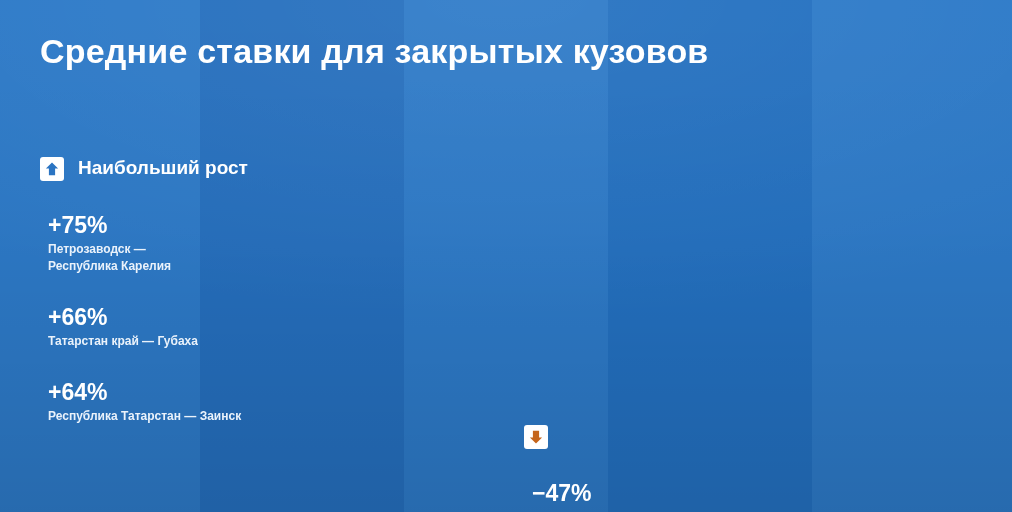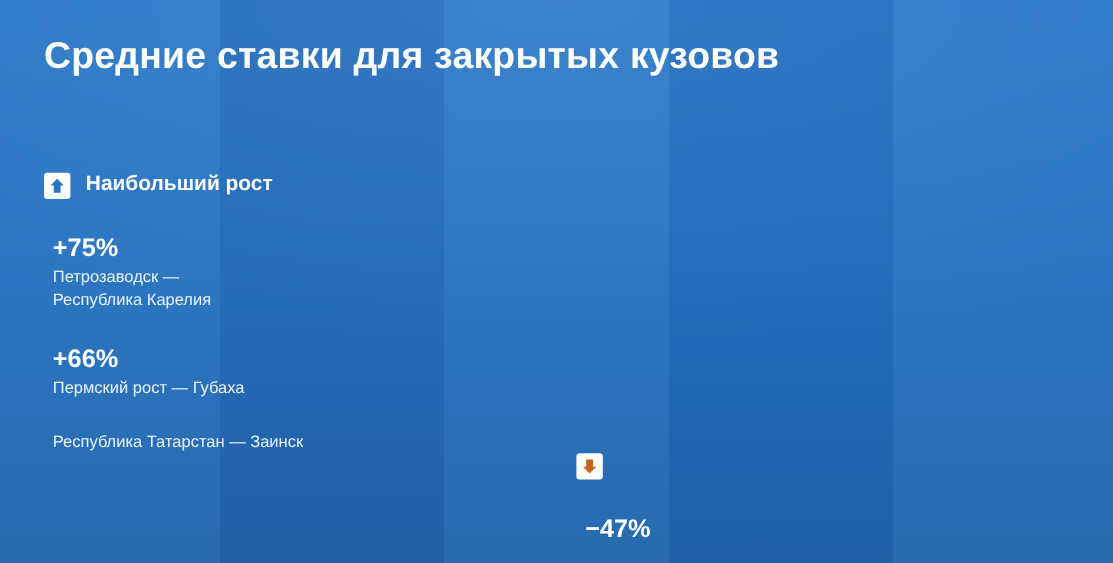--- a/index.html
+++ b/index.html
@@ -102,22 +102,22 @@
   .entry-value {
     font-size: 23px;
     font-weight: bold;
     color: #ffffff;
     line-height: 1.22;
     margin-left: 8px;
     margin-bottom: 2px;
   }
 
   .entry-label {
-    font-size: 15px;
-    font-weight: normal;
+    font-size: 12px;
+    font-weight: bold;
     color: #eaf2fb;
     line-height: 1.42;
     margin-left: 8px;
     white-space: pre-line;
   }
 </style>
 </head>
 <body>
 
 <div id="slide">
@@ -135,24 +135,25 @@
     </div>
 
     <div class="entry">
       <div class="entry-value">+75%</div>
       <div class="entry-label">Петрозаводск —
 Республика Карелия</div>
     </div>
 
     <div class="entry">
       <div class="entry-value">+66%</div>
-      <div class="entry-label">Пермский рост — Губаха</div>
+      <div class="entry-label">Татарстан край — Губаха</div>
     </div>
 
     <div class="entry">
+      <div class="entry-value">+64%</div>
       <div class="entry-label">Республика Татарстан — Заинск</div>
     </div>
   </div>
 
   <div class="column right">
     <div class="col-head">
       <span class="icon-box">
         <svg width="16" height="16" viewBox="0 0 16 16" aria-hidden="true">
           <path d="M8 14.4 L1.9 8.4 L4.9 8.4 L4.9 1.8 L11.1 1.8 L11.1 8.4 L14.1 8.4 Z" fill="#c5651b"></path>
         </svg>

